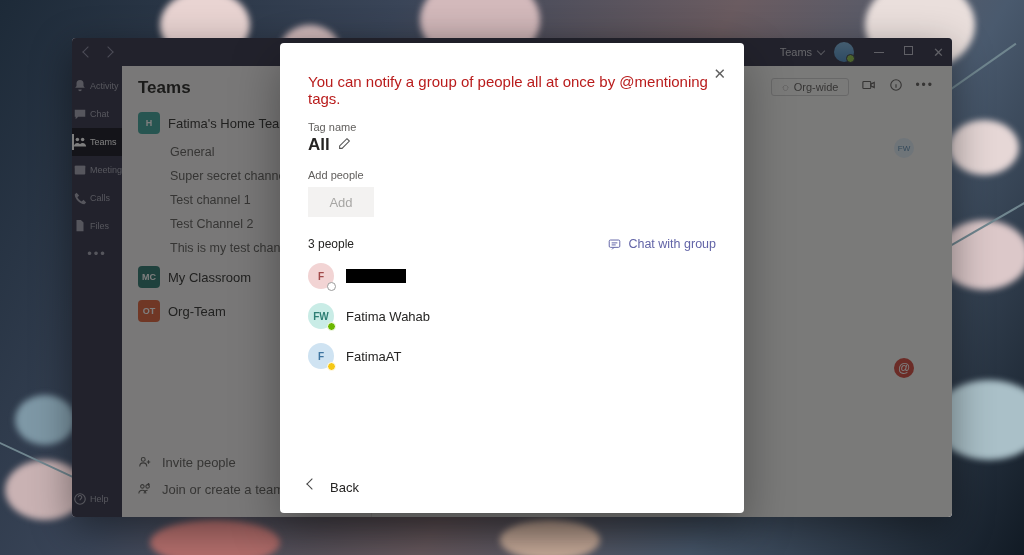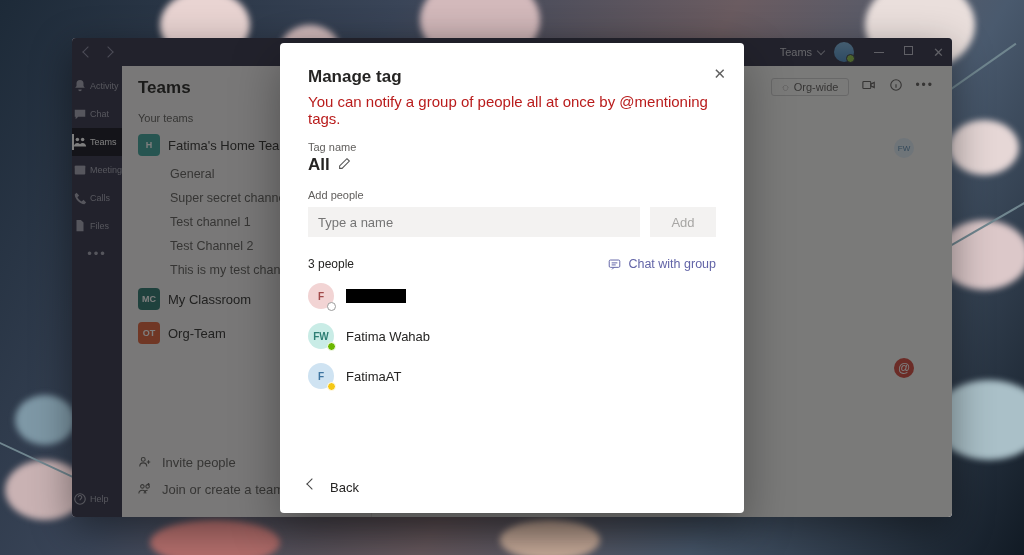--- a/index.html
+++ b/index.html
@@ -219,21 +219,20 @@
         </span>
         <span>Help</span>
       </div>
     </div>
 
     <div class="teams-pane">
       <div class="pane-header">
         <h2>Teams</h2>
         <span class="funnel"></span>
       </div>
-      <div class="section-label">Your teams</div>
 
       <div class="team-item">
         <span class="team-badge tb-teal">H</span>
         <span>Fatima's Home Team</span>
       </div>
       <div class="channel-item">General</div>
       <div class="channel-item">Super secret channel</div>
       <div class="channel-item">Test channel 1</div>
       <div class="channel-item">Test Channel 2</div>
       <div class="channel-item">This is my test channel</div>
@@ -293,36 +292,34 @@
       <div class="item-pill">FW</div>
       <div class="mention-dot">@</div>
     </div>
   </div>
 
   <div class="overlay-dim"></div>
 </div>
 
 <div class="modal">
   <span class="close-btn">✕</span>
-  <h3>Manage tag</h3>
   <div class="modal-sub">You can notify a group of people all at once by @mentioning tags.</div>
 
   <div class="fld-label">Tag name</div>
   <div class="tag-name-row">
     <b>All</b>
     <span>
       <svg class="pencil" viewBox="0 0 16 16" fill="none" stroke="#555" stroke-width="1.3">
           <path d="M11 2l3 3-9 9H2v-3z"></path>
         </svg>
     </span>
   </div>
 
   <div class="fld-label">Add people</div>
   <div class="add-row">
-    <input class="add-input" placeholder="Type a name" style="">
     <button class="add-btn">Add</button>
   </div>
 
   <div class="people-bar">
     <span class="count">3 people</span>
     <span class="chat-link">
       <svg width="15" height="13" viewBox="0 0 16 16" fill="none" stroke="#6264a7" stroke-width="1.2">
           <rect x="1.5" y="2.5" width="13" height="9" rx="1.5"></rect>
           <path d="M5 14l2.5-2.5M4.5 6h7M4.5 8.5h5"></path>
         </svg>

